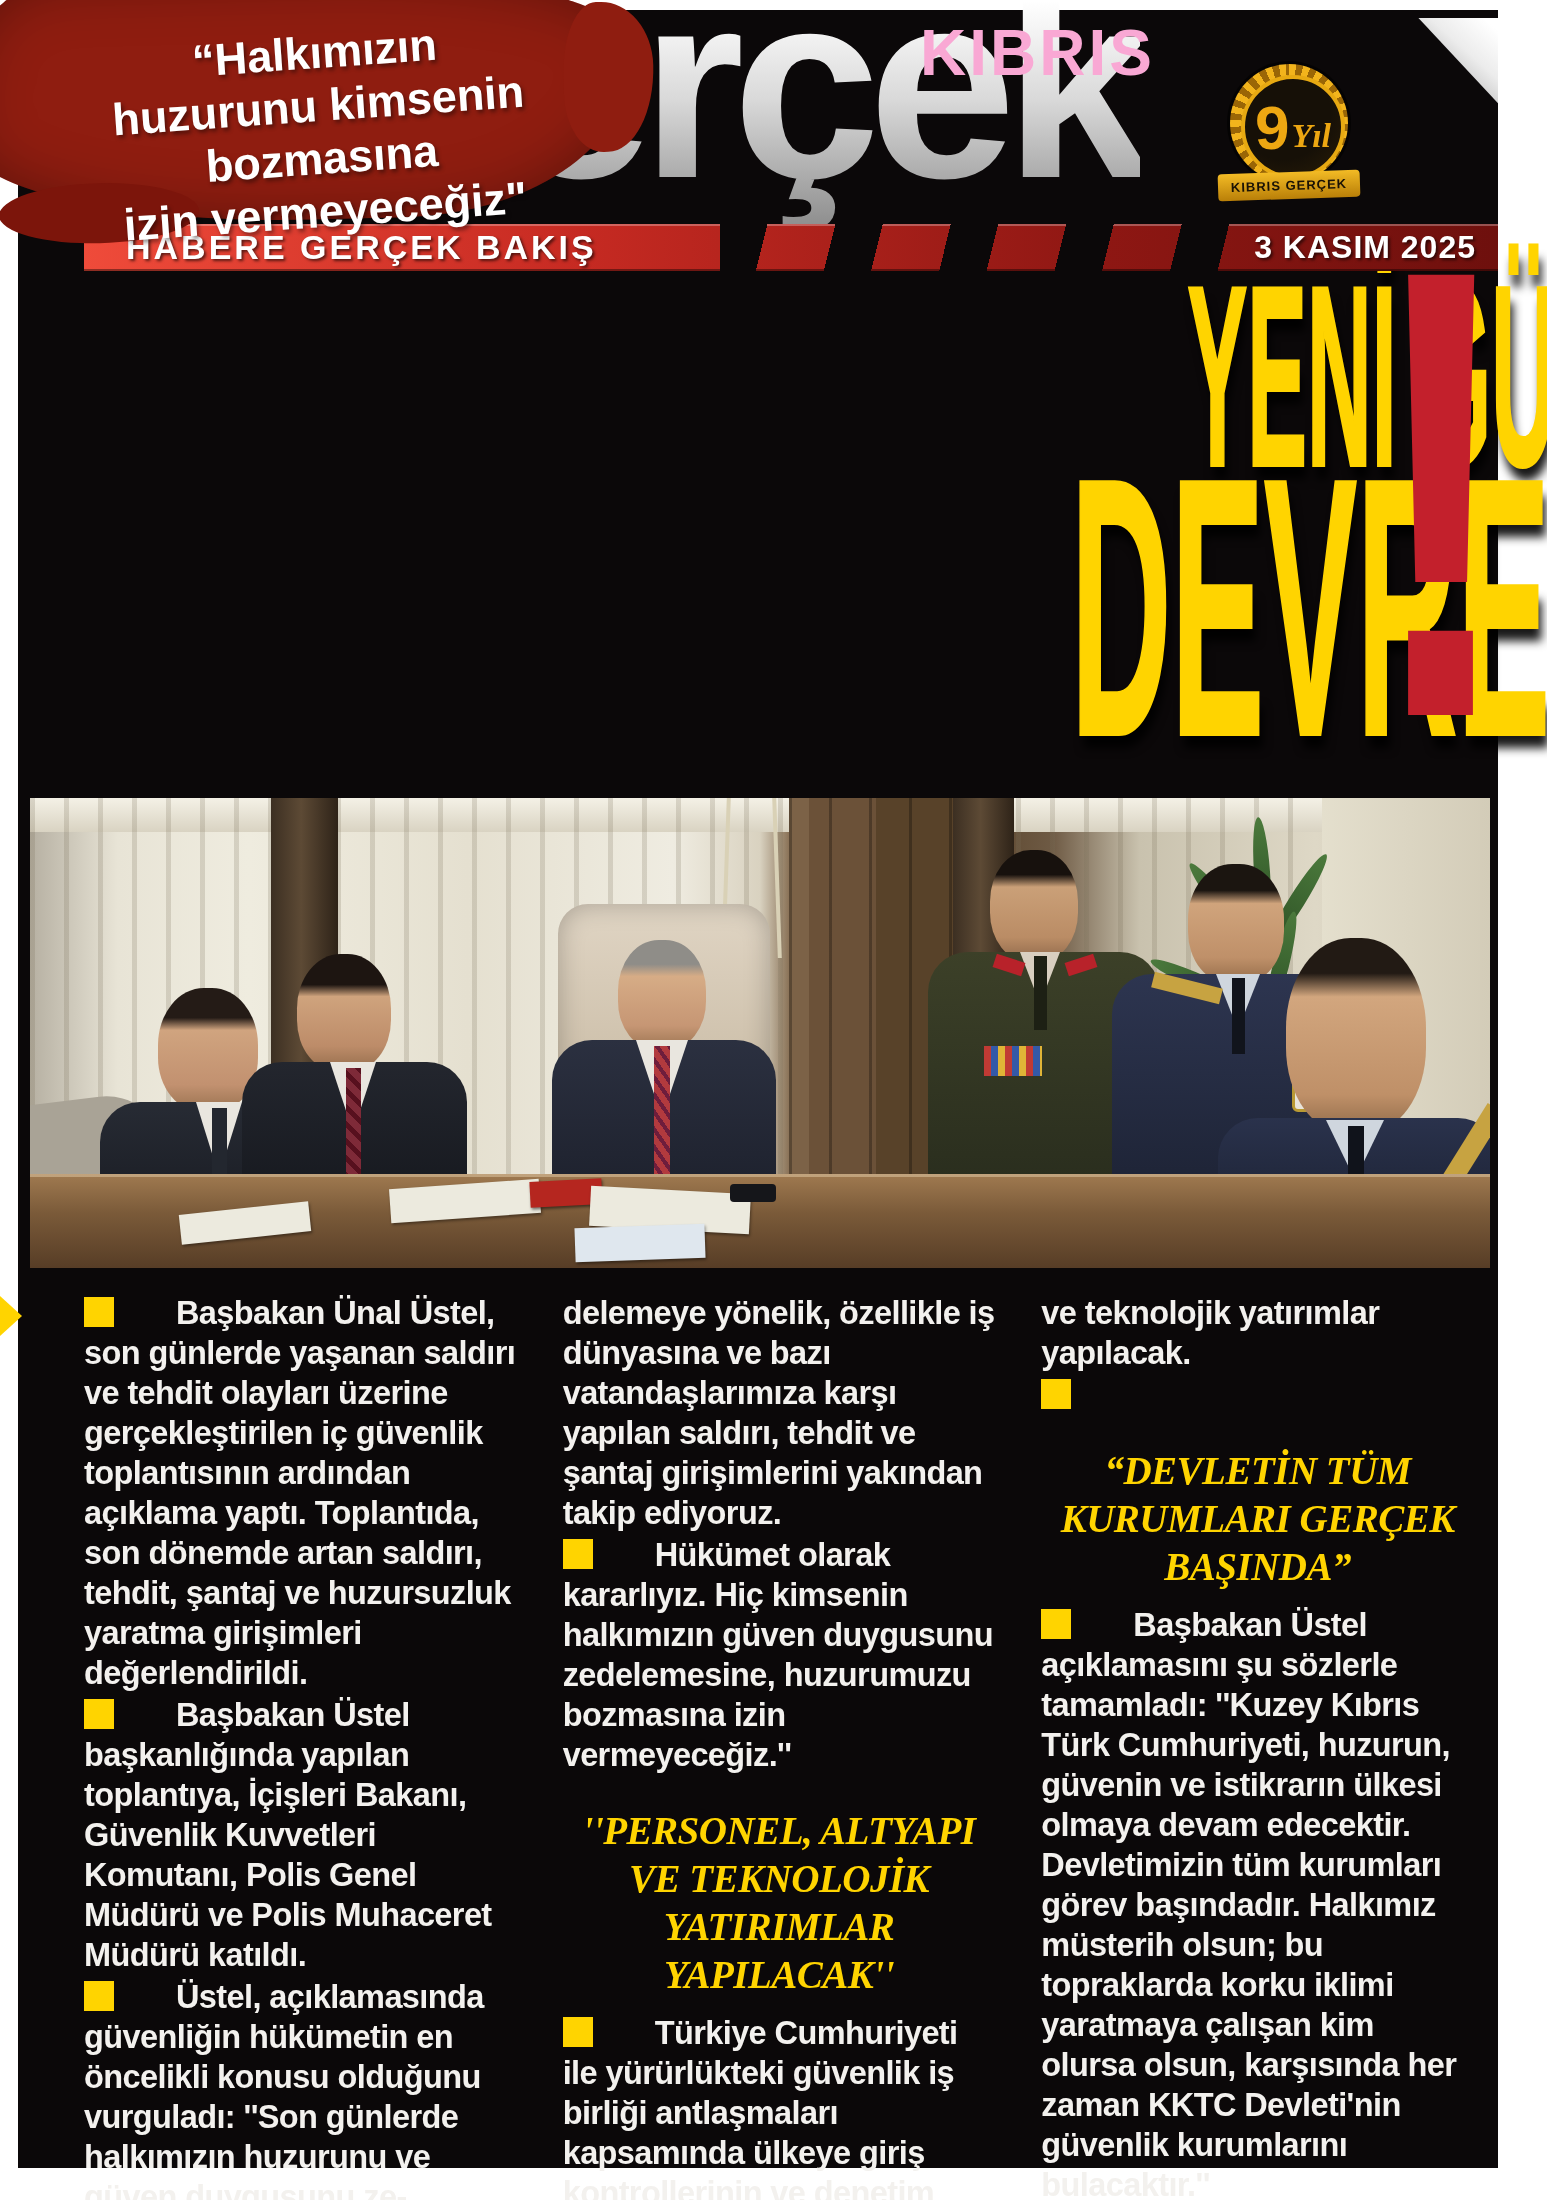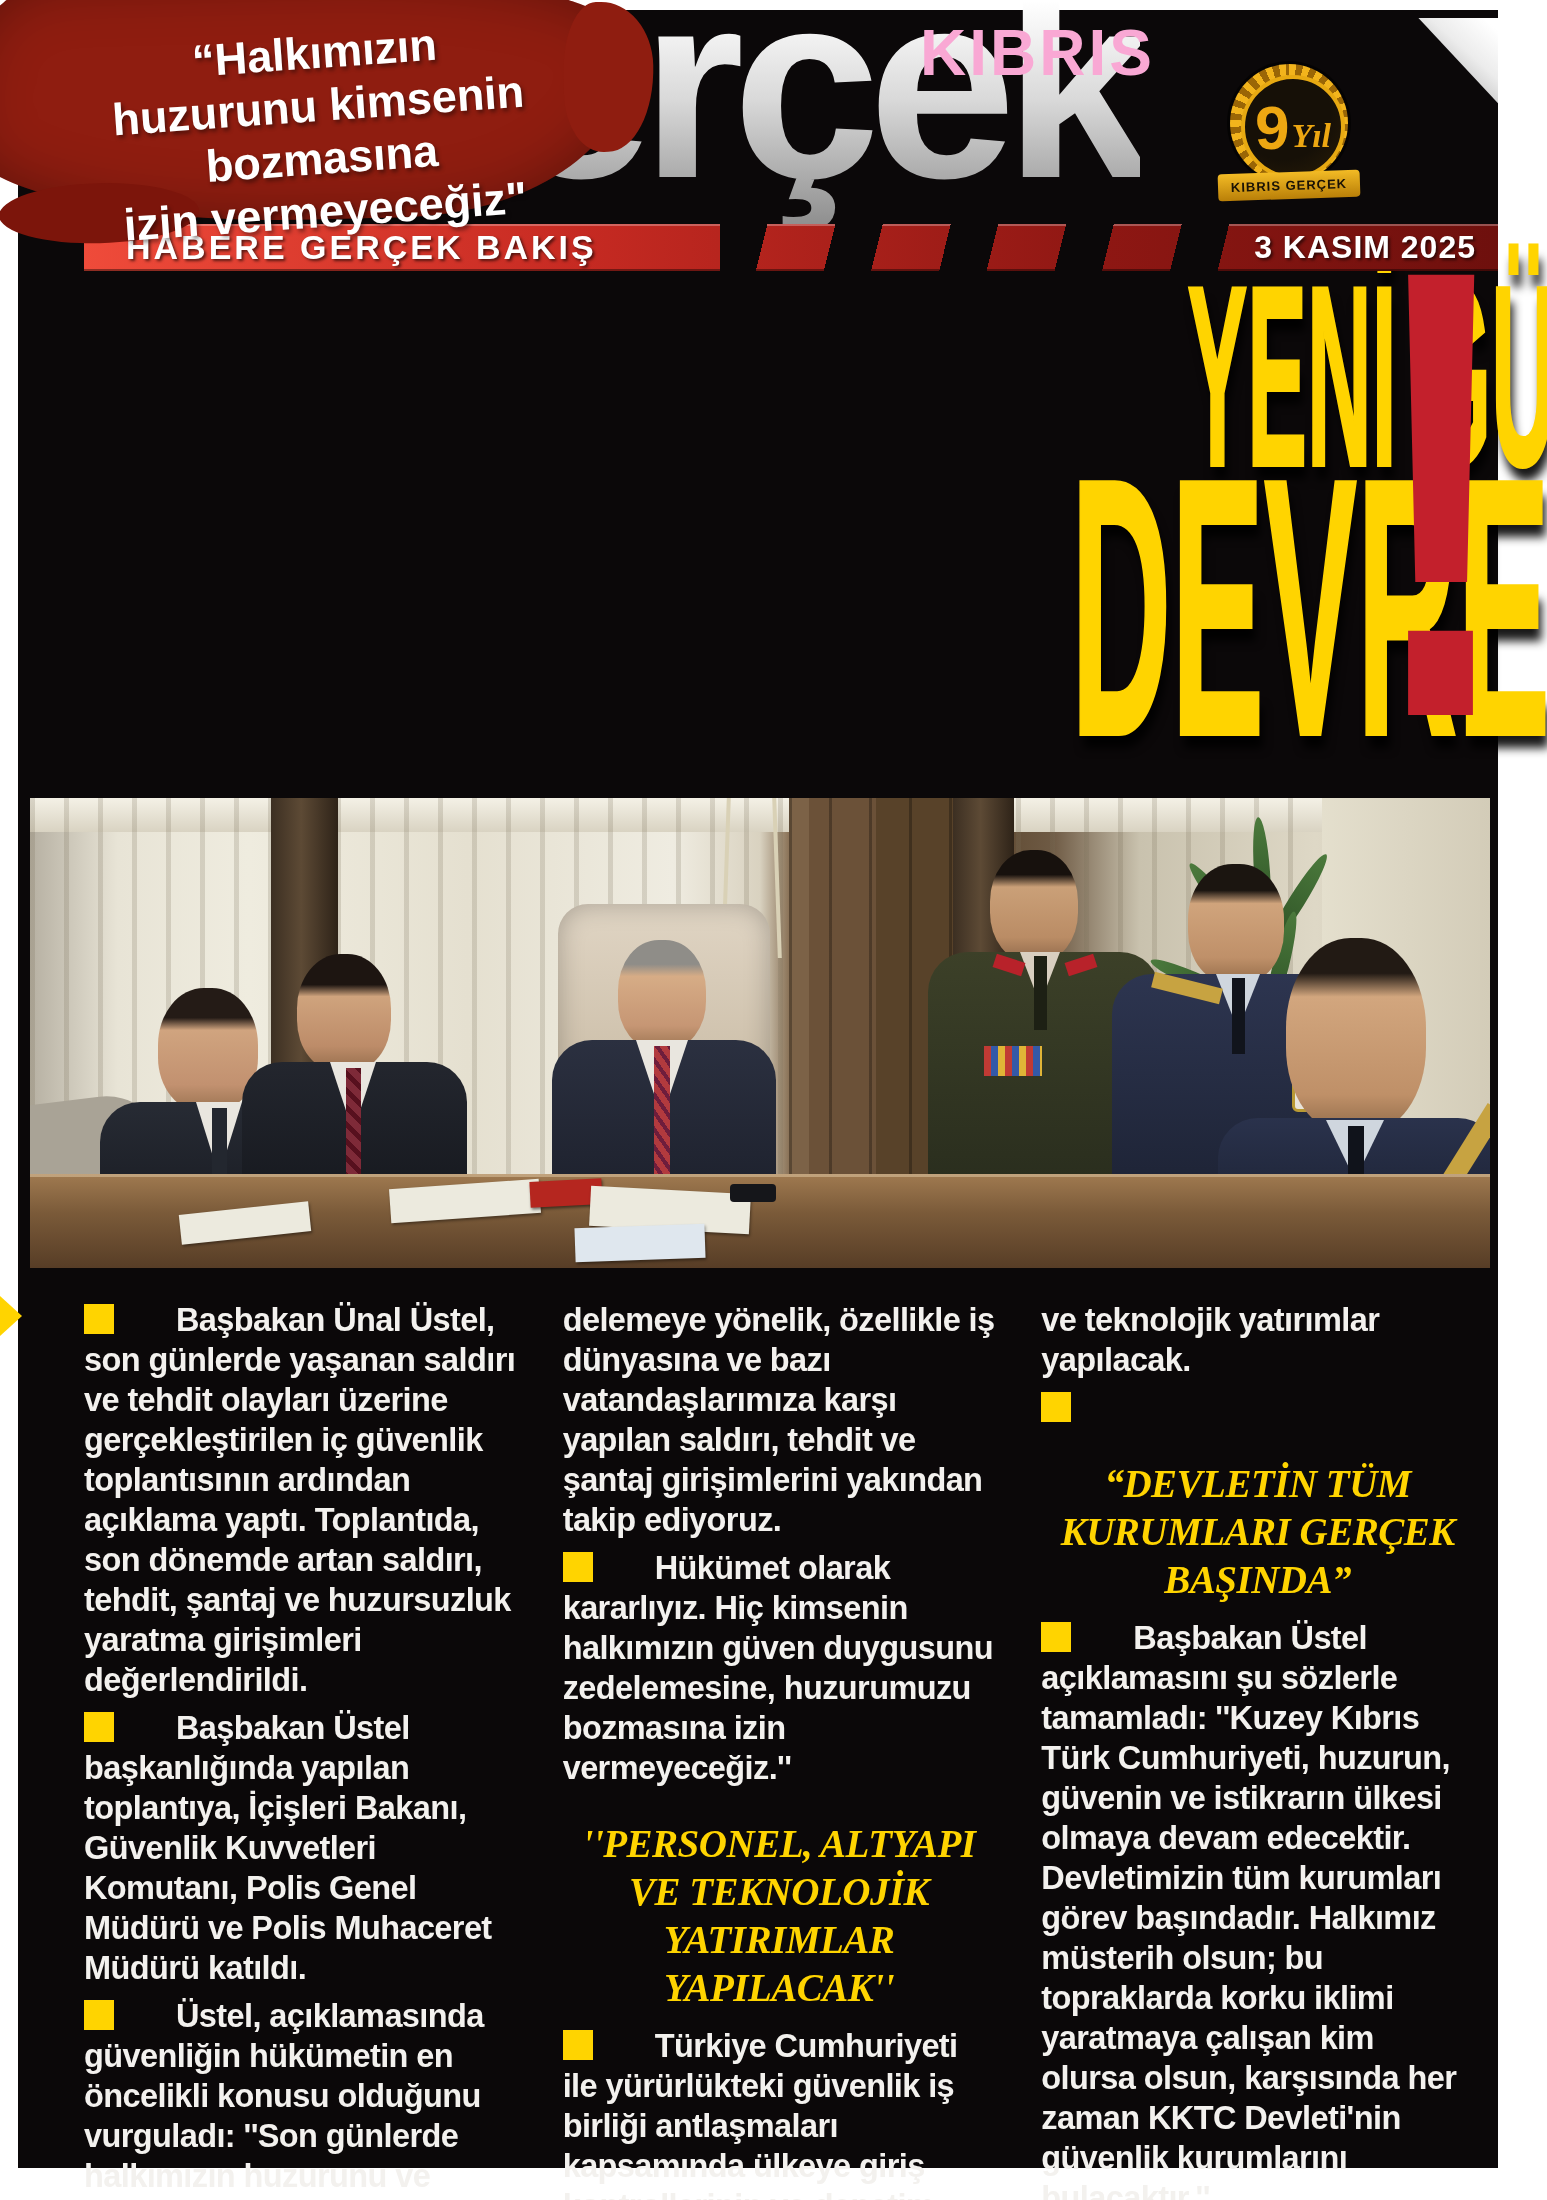--- a/index.html
+++ b/index.html
@@ -172,21 +172,21 @@
   .paper1{left:360px;top:10px;width:150px;height:34px;transform:rotate(-4deg);}
   .paper2{left:560px;top:16px;width:160px;height:40px;transform:rotate(3deg);}
   .paperstack{left:545px;top:52px;width:130px;height:34px;background:#dfe7ee;transform:rotate(-2deg);}
   .redbook{position:absolute;left:500px;top:6px;width:72px;height:26px;background:#b5261f;
         transform:rotate(-3deg);box-shadow:1px 2px 3px rgba(0,0,0,.5);}
   .phone{position:absolute;left:700px;top:10px;width:46px;height:18px;background:#15161a;border-radius:4px;}
 
   
   .columns{position:absolute;left:66px;right:24px;top:1282px;bottom:26px;display:flex;gap:46px;z-index:2;}
   .col{flex:1;min-width:0;}
-  .para{margin:8px 0 2px;font-size:32.5px;line-height:40px;font-weight:700;color:#f3f1ee;
+  .para{margin:1px 0 2px;font-size:32.5px;line-height:40px;font-weight:700;color:#f3f1ee;
         letter-spacing:-.6px;}
   .bullet{display:inline-block;width:30px;height:30px;background:#ffd400;margin-right:62px;
         transform:translateY(3px);}
   .subhead{font-family:"Liberation Serif",serif;font-style:italic;font-weight:700;font-size:39px;
         line-height:48px;color:#ffd400;text-align:center;margin:32px 6px 14px;letter-spacing:-.5px;}
 
   .left-arrow{position:absolute;left:0;top:1296px;width:0;height:0;z-index:3;
         border-top:20px solid transparent;border-bottom:20px solid transparent;
         border-left:22px solid #ffd400;}
 </style>

